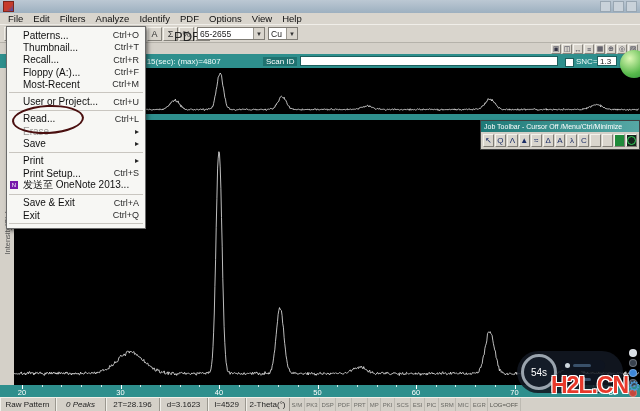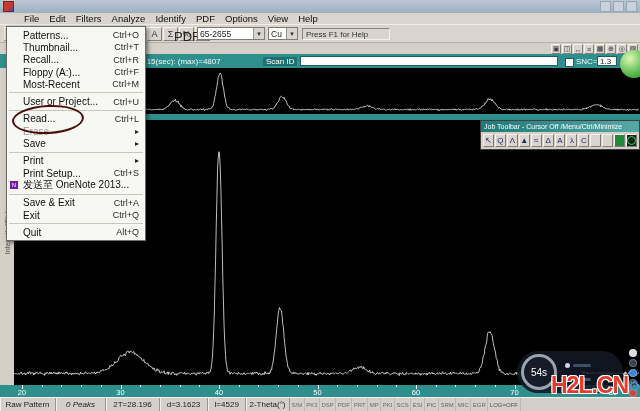--- a/index.html
+++ b/index.html
@@ -9,21 +9,21 @@
 
   
   .titlebar{left:0;top:0;width:640px;height:13px;background:linear-gradient(#bcc8d3,#9db0c0);
     display:flex;align-items:center;gap:3px;padding:0 3px;box-sizing:border-box;}
   .app-icon{width:9px;height:9px;background:linear-gradient(135deg,#c63b2c 60%,#2c4fc6);border:1px solid #7c251b;flex:none;}
   .title-text{font-size:9px;color:#222e3c;white-space:nowrap;overflow:hidden;}
   .win-btns{margin-left:auto;display:flex;gap:2px;}
   .win-btn{width:9px;height:9px;background:#c9d2da;border:1px solid #98a6b2;}
 
   
-  .menubar{left:0;top:13px;width:640px;height:11px;background:var(--chrome);display:flex;align-items:center;padding-left:19px;box-sizing:border-box;}
+  .menubar{left:0;top:13px;width:640px;height:11px;background:var(--chrome);display:flex;align-items:center;padding-left:3px;box-sizing:border-box;}
   .mb-item{font-size:9.5px;color:#101010;padding:0 5px;}
 
   
   .toolbar{left:0;top:24px;width:640px;height:18px;background:var(--chrome);border-top:1px solid #f0eee9;box-sizing:border-box;}
   .tb-btn{position:static;width:15px;height:14px;background:var(--chrome);border:1px solid;border-color:#f4f2ec #85827b #85827b #f4f2ec;
     font-size:9px;color:#333;display:flex;align-items:center;justify-content:center;margin-right:1px;box-sizing:border-box;}
   .tb-left{position:absolute;left:4px;top:2px;display:flex;}
   .tb-group{position:absolute;left:131px;top:2px;display:flex;}
   .pdf-label{position:absolute;left:174px;top:4px;font-size:13px;color:#222;}
   .combo{position:absolute;top:2px;height:13px;background:#fff;border:1px solid #7f7c75;display:flex;align-items:center;box-sizing:border-box;}
@@ -152,21 +152,20 @@
       </span>
     <span class="pdf-label">PDF=</span>
     <span class="combo" style="left:197px;width:68px;">
       <span class="val">65-2655</span>
       <span class="arrow">▼</span>
     </span>
     <span class="combo" style="left:268px;width:30px;">
       <span class="val">Cu</span>
       <span class="arrow">▼</span>
     </span>
-    <span class="help-box">Press F1 for Help</span>
   </div>
 
   <div class="abs pane-header">
     <span class="ph-icons" id="ph-icons">
         <span class="ph-btn">▣</span>
         <span class="ph-btn">◫</span>
         <span class="ph-btn">↔</span>
         <span class="ph-btn">≡</span>
         <span class="ph-btn">▦</span>
         <span class="ph-btn">⊕</span>
@@ -320,24 +319,20 @@
       <div class="menu-sep"></div>
       <div class="menu-item">
         <span>Save &amp; Exit</span>
         <span class="menu-shortcut">Ctrl+A</span>
       </div>
       <div class="menu-item">
         <span>Exit</span>
         <span class="menu-shortcut">Ctrl+Q</span>
       </div>
       <div class="menu-sep"></div>
-      <div class="menu-item">
-        <span>Quit</span>
-        <span class="menu-shortcut">Alt+Q</span>
-      </div>
     </div>
   <div class="abs read-circle"></div>
 
   <div class="abs job-toolbar">
     <div class="jt-title">Job Toolbar - Cursor Off /Menu/Ctrl/Minimize</div>
     <div class="jt-body" id="jt-body">
         <span class="jt-btn">↖</span>
         <span class="jt-btn">Q</span>
         <span class="jt-btn">Λ</span>
         <span class="jt-btn">▲</span>

